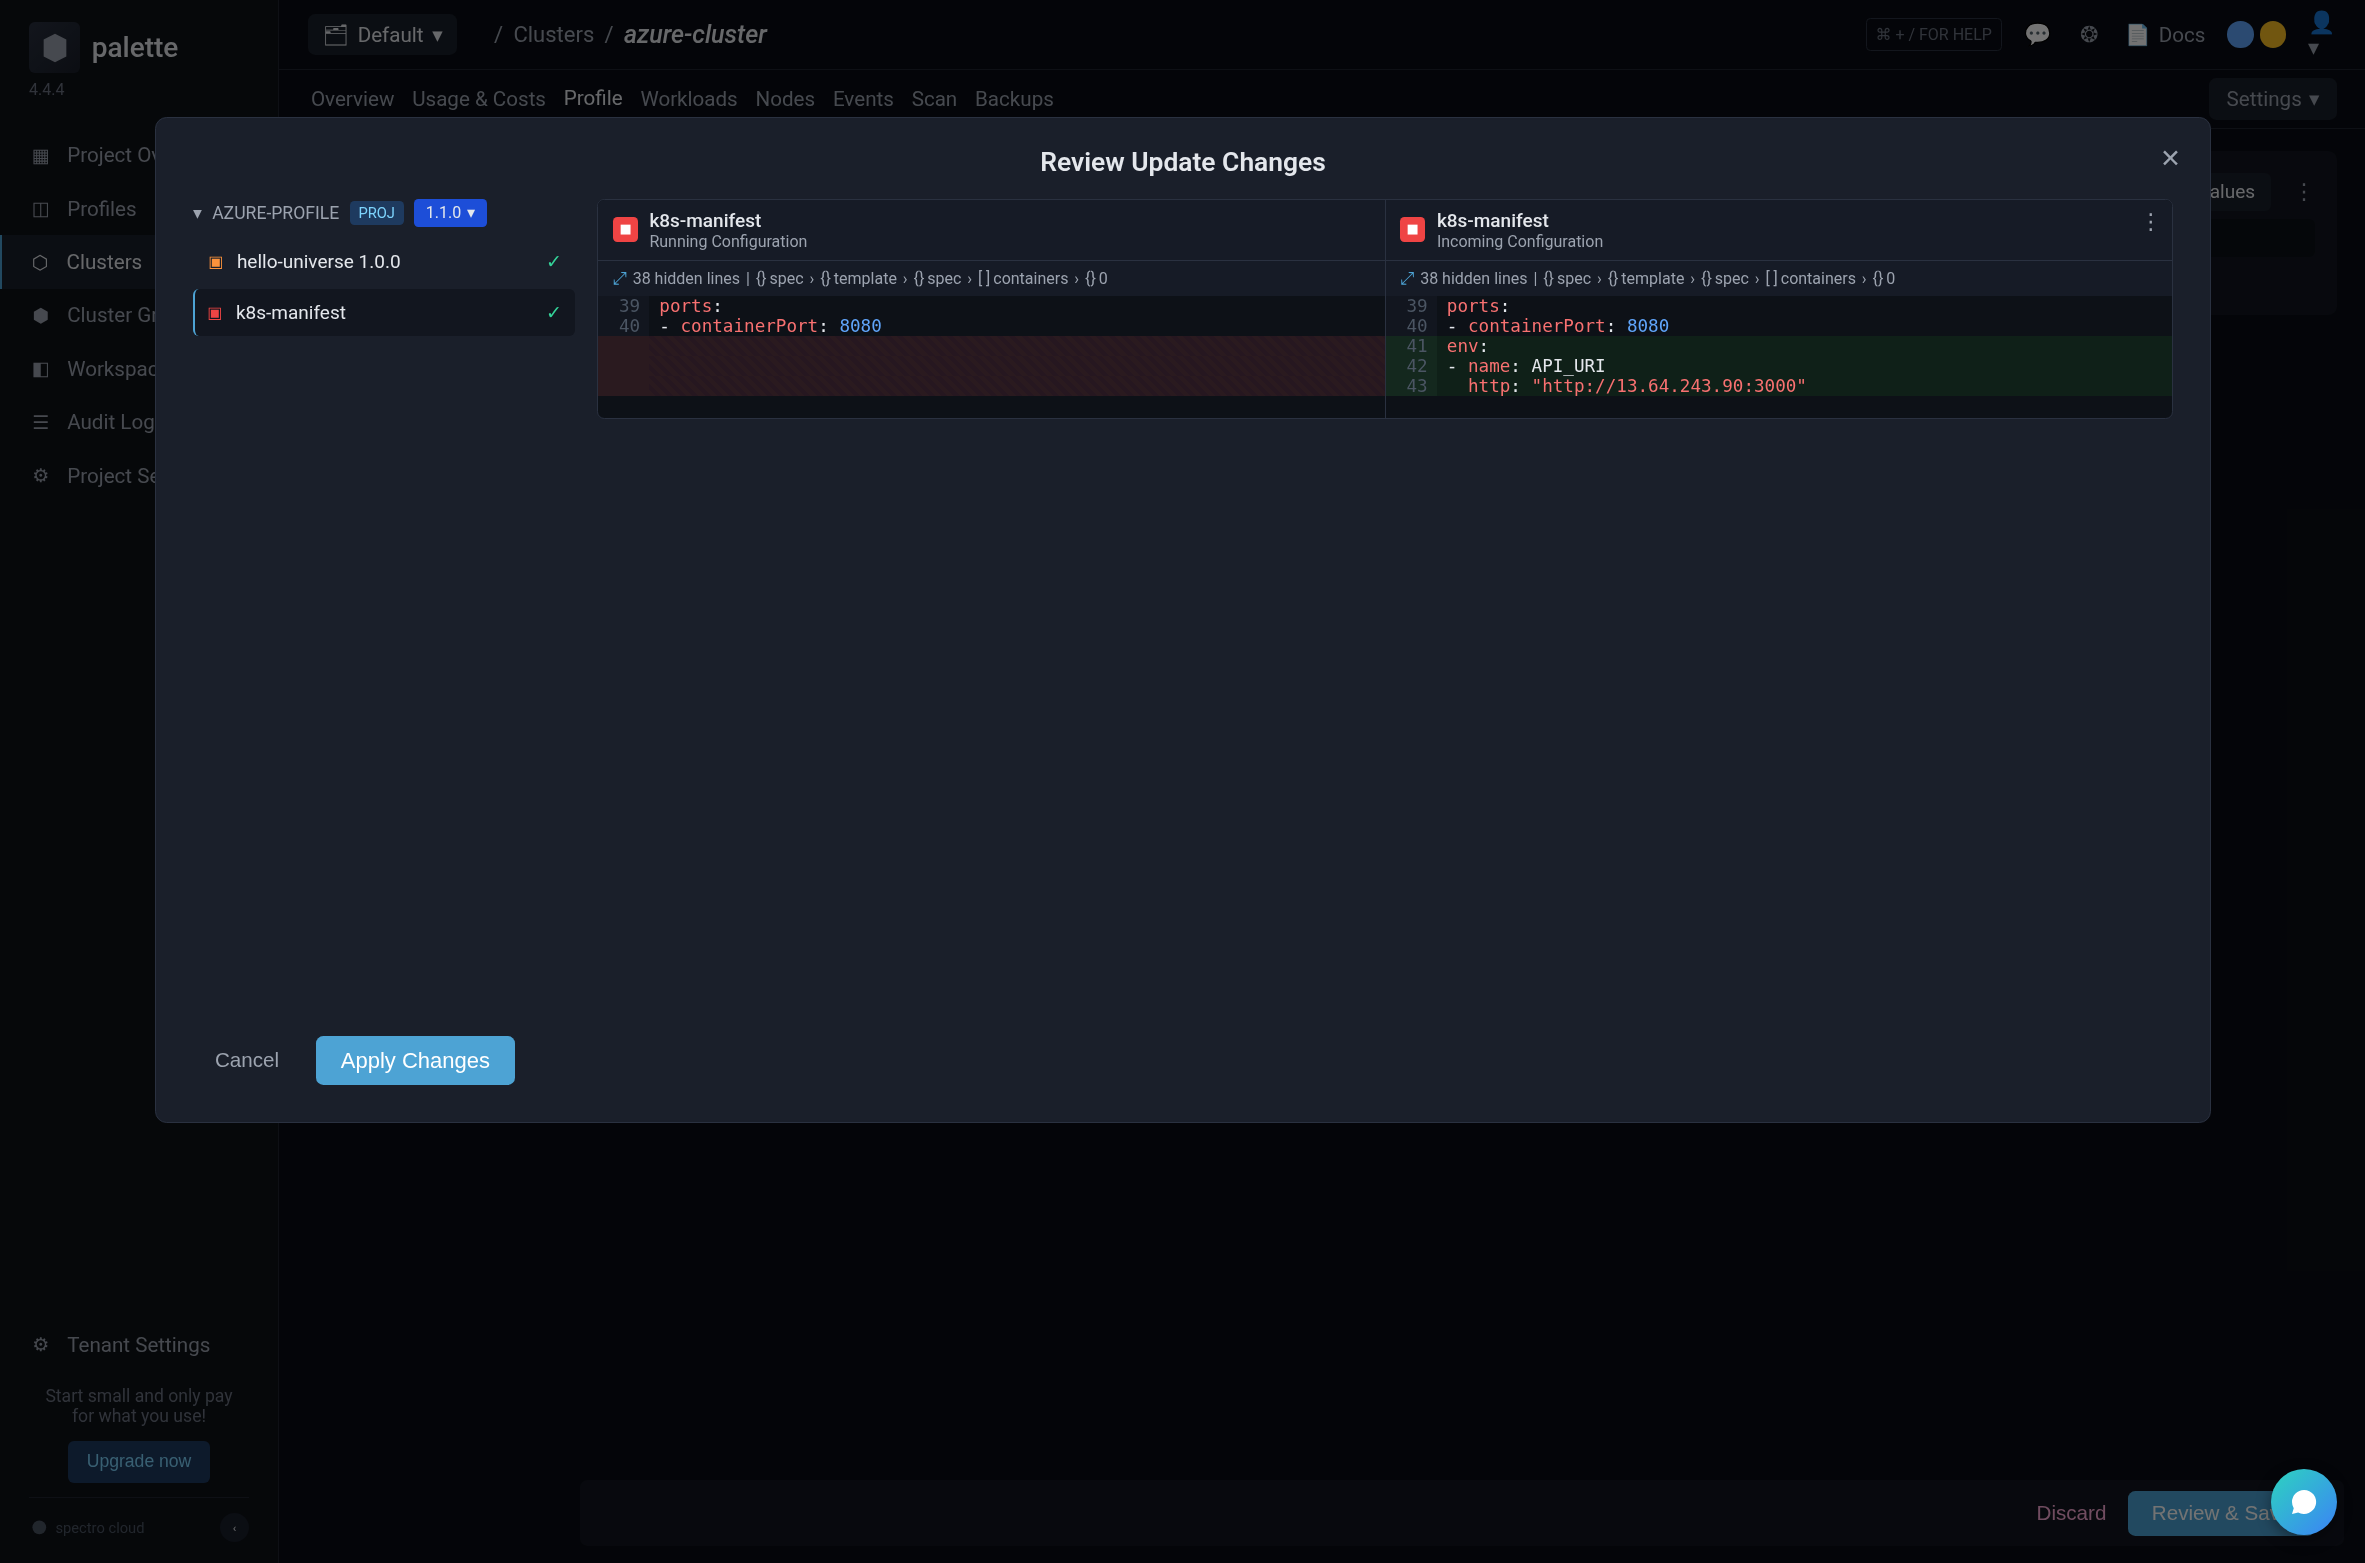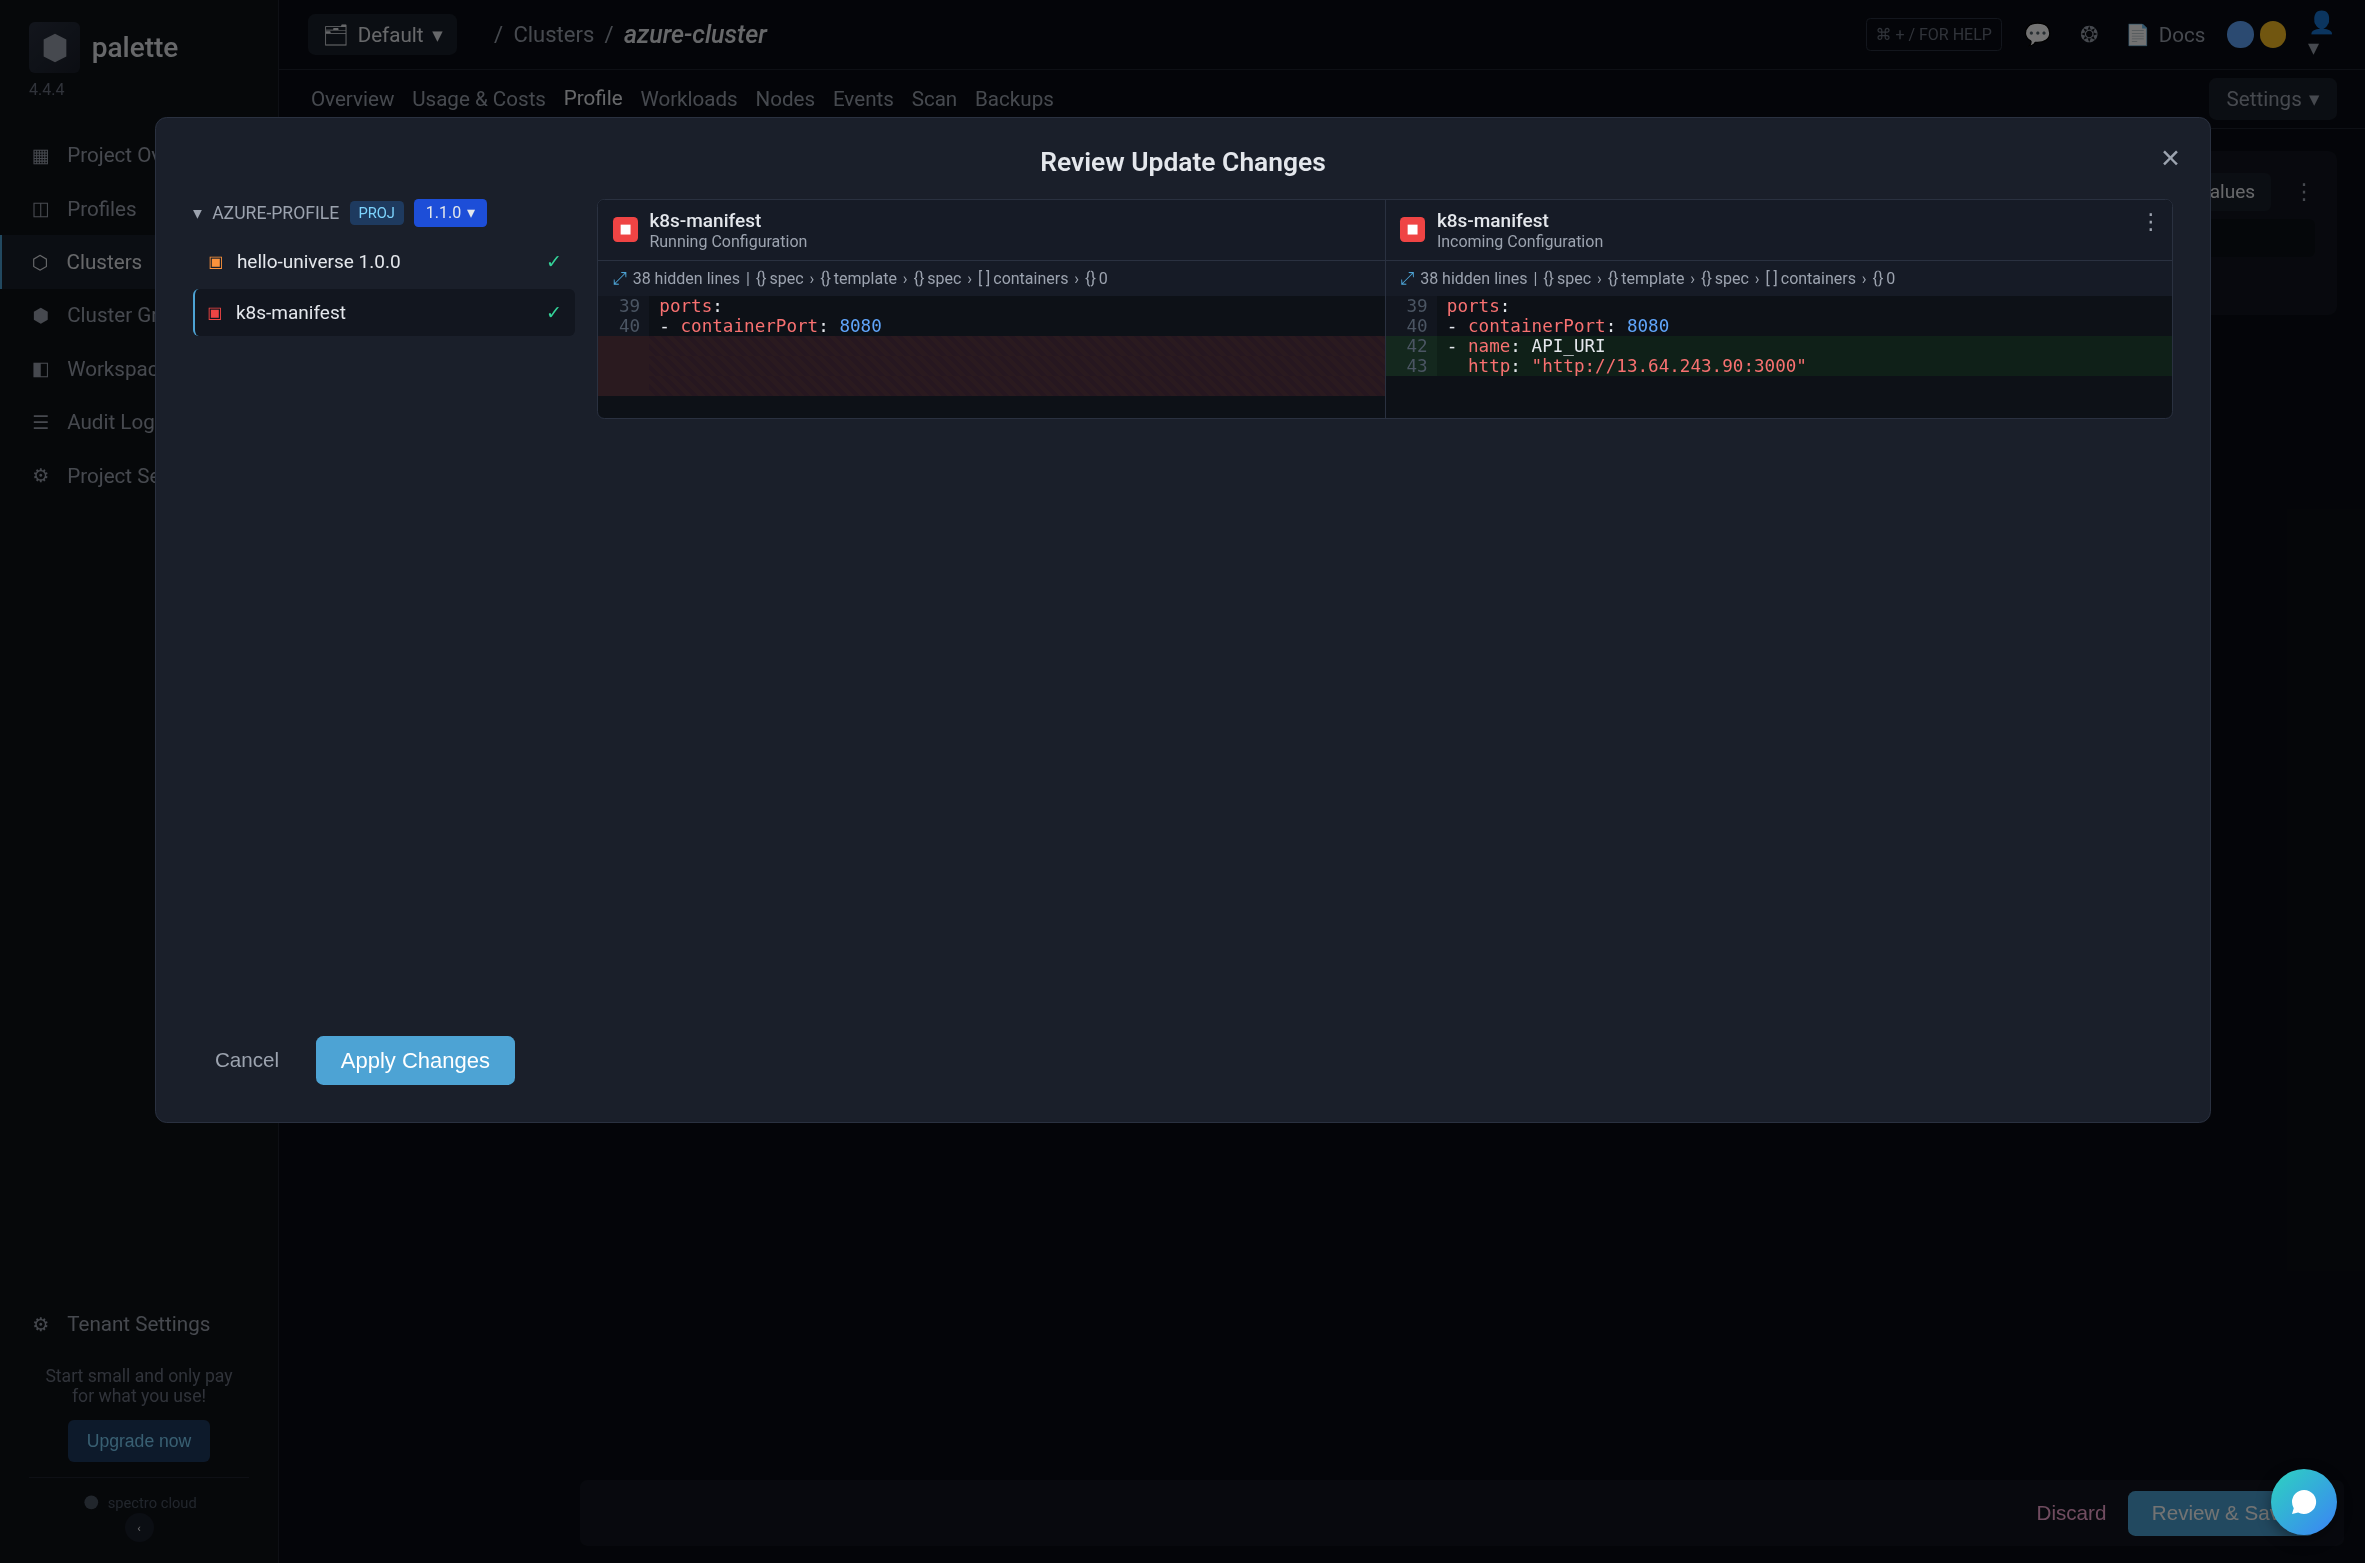--- a/index.html
+++ b/index.html
@@ -27,21 +27,21 @@
     .logo-text { font-size: 28px; font-weight: 500; color: #e4e7ec; }
     .version-num { font-size: 16px; color: #6b7280; padding: 0 29px 14.7px; }
     .nav { flex: 1; padding-top: 14.7px; }
     .nav-item { display: flex; align-items: center; gap: 14.7px; padding: 14.7px 29px; font-size: 20.6px; color: #9ca3af; cursor: pointer; }
     .nav-item.active { background: #1a1f2a; color: #e4e7ec; border-left: 2.9px solid #4da3d4; padding-left: 26.4px; }
     .nav-icon { width: 23.5px; height: 23.5px; display:inline-flex;align-items:center;justify-content:center; font-size:19px;}
     .nav-footer { padding: 22px 29px; }
     .upgrade-box { text-align: center; padding: 14.7px 7.3px; }
     .upgrade-text { font-size: 17.6px; color: #6b7280; margin-bottom: 14.7px; }
     .upgrade-btn { background: #1e3a5f; color: #7dd3fc; padding: 10.3px 19px; border-radius: 5.9px; font-size: 17.6px; border:none; cursor:pointer; }
-    .spectro-footer { display: flex; align-items: center; justify-content: space-between; padding-top: 14.7px; border-top: 0.7px solid #1f2530; flex-direction: column;}
+    .spectro-footer { display: flex; align-items: center; justify-content: space-between; padding-top: 14.7px; border-top: 0.7px solid #1f2530;}
     .spectro-small { font-size: 14.7px; color: #4b5563; display:flex;align-items:center;gap:5.9px;}
     .collapse-btn { width: 29px; height: 29px; border-radius: 50%; background: #1a1f2a; display:flex;align-items:center;justify-content:center; cursor:pointer;}
 
     
     .main { position: absolute; left: 279px; right: 0; top: 0; bottom: 0; background: #0a0d14; }
     .top-bar { height: 70px; display: flex; align-items: center; padding: 0 29px; gap: 14.7px; border-bottom: 0.7px solid #1f2530; }
     .scope-pill { display: flex; align-items: center; gap: 8.8px; background: #1a1f2a; padding: 8.8px 14.7px; border-radius: 7.3px; font-size: 20.6px; }
     .breadcrumb { display: flex; align-items: center; gap: 10.3px; font-size: 22px; color: #9ca3af; margin-left: 22px; }
     .breadcrumb .current { color: #e4e7ec; font-size: 25px; font-weight: 500; font-style: italic; }
     .top-right { margin-left: auto; display: flex; align-items: center; gap: 22px; }
@@ -392,20 +392,24 @@
           <div class="diff-code">
             <div class="diff-line">
               <div class="diff-gutter">39</div>
               <div class="diff-content"><span class="tok-key">ports</span><span class="tok-punct">:</span></div>
             </div>
             <div class="diff-line">
               <div class="diff-gutter">40</div>
               <div class="diff-content"><span class="tok-punct">- </span><span class="tok-key">containerPort</span><span class="tok-punct">: </span><span class="tok-num">8080</span></div>
             </div>
             <div class="diff-line add">
+              <div class="diff-gutter">41</div>
+              <div class="diff-content"><span class="tok-key">env</span><span class="tok-punct">:</span></div>
+            </div>
+            <div class="diff-line add">
               <div class="diff-gutter">42</div>
               <div class="diff-content"><span class="tok-punct">- </span><span class="tok-key">name</span><span class="tok-punct">: </span><span>API_URI</span></div>
             </div>
             <div class="diff-line add">
               <div class="diff-gutter">43</div>
               <div class="diff-content">  <span class="tok-key">http</span><span class="tok-punct">: </span><span class="tok-str">"http://13.64.243.90:3000"</span></div>
             </div>
           </div>
         </div>
       </div>

